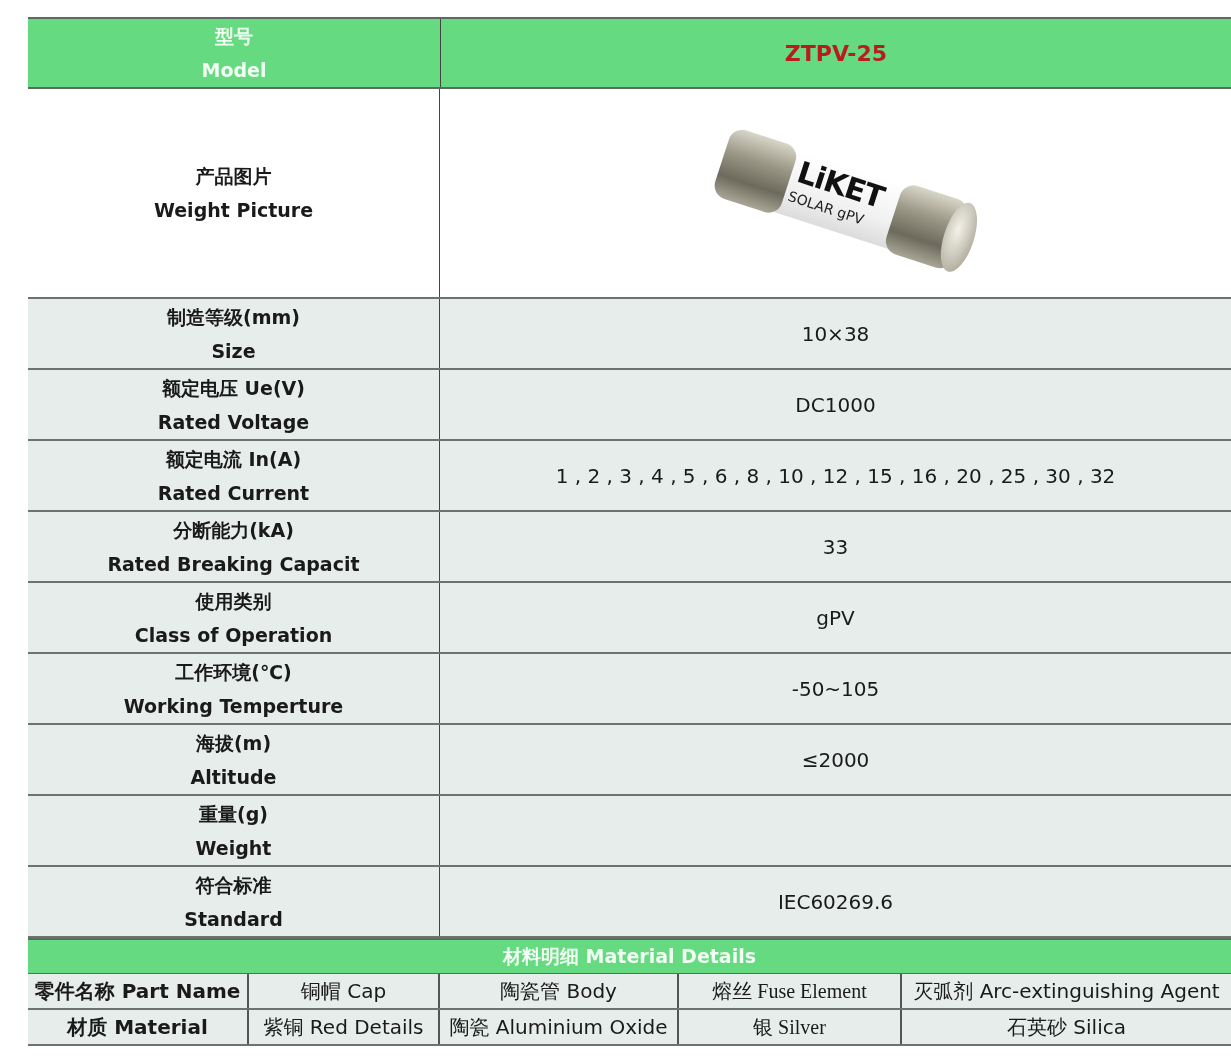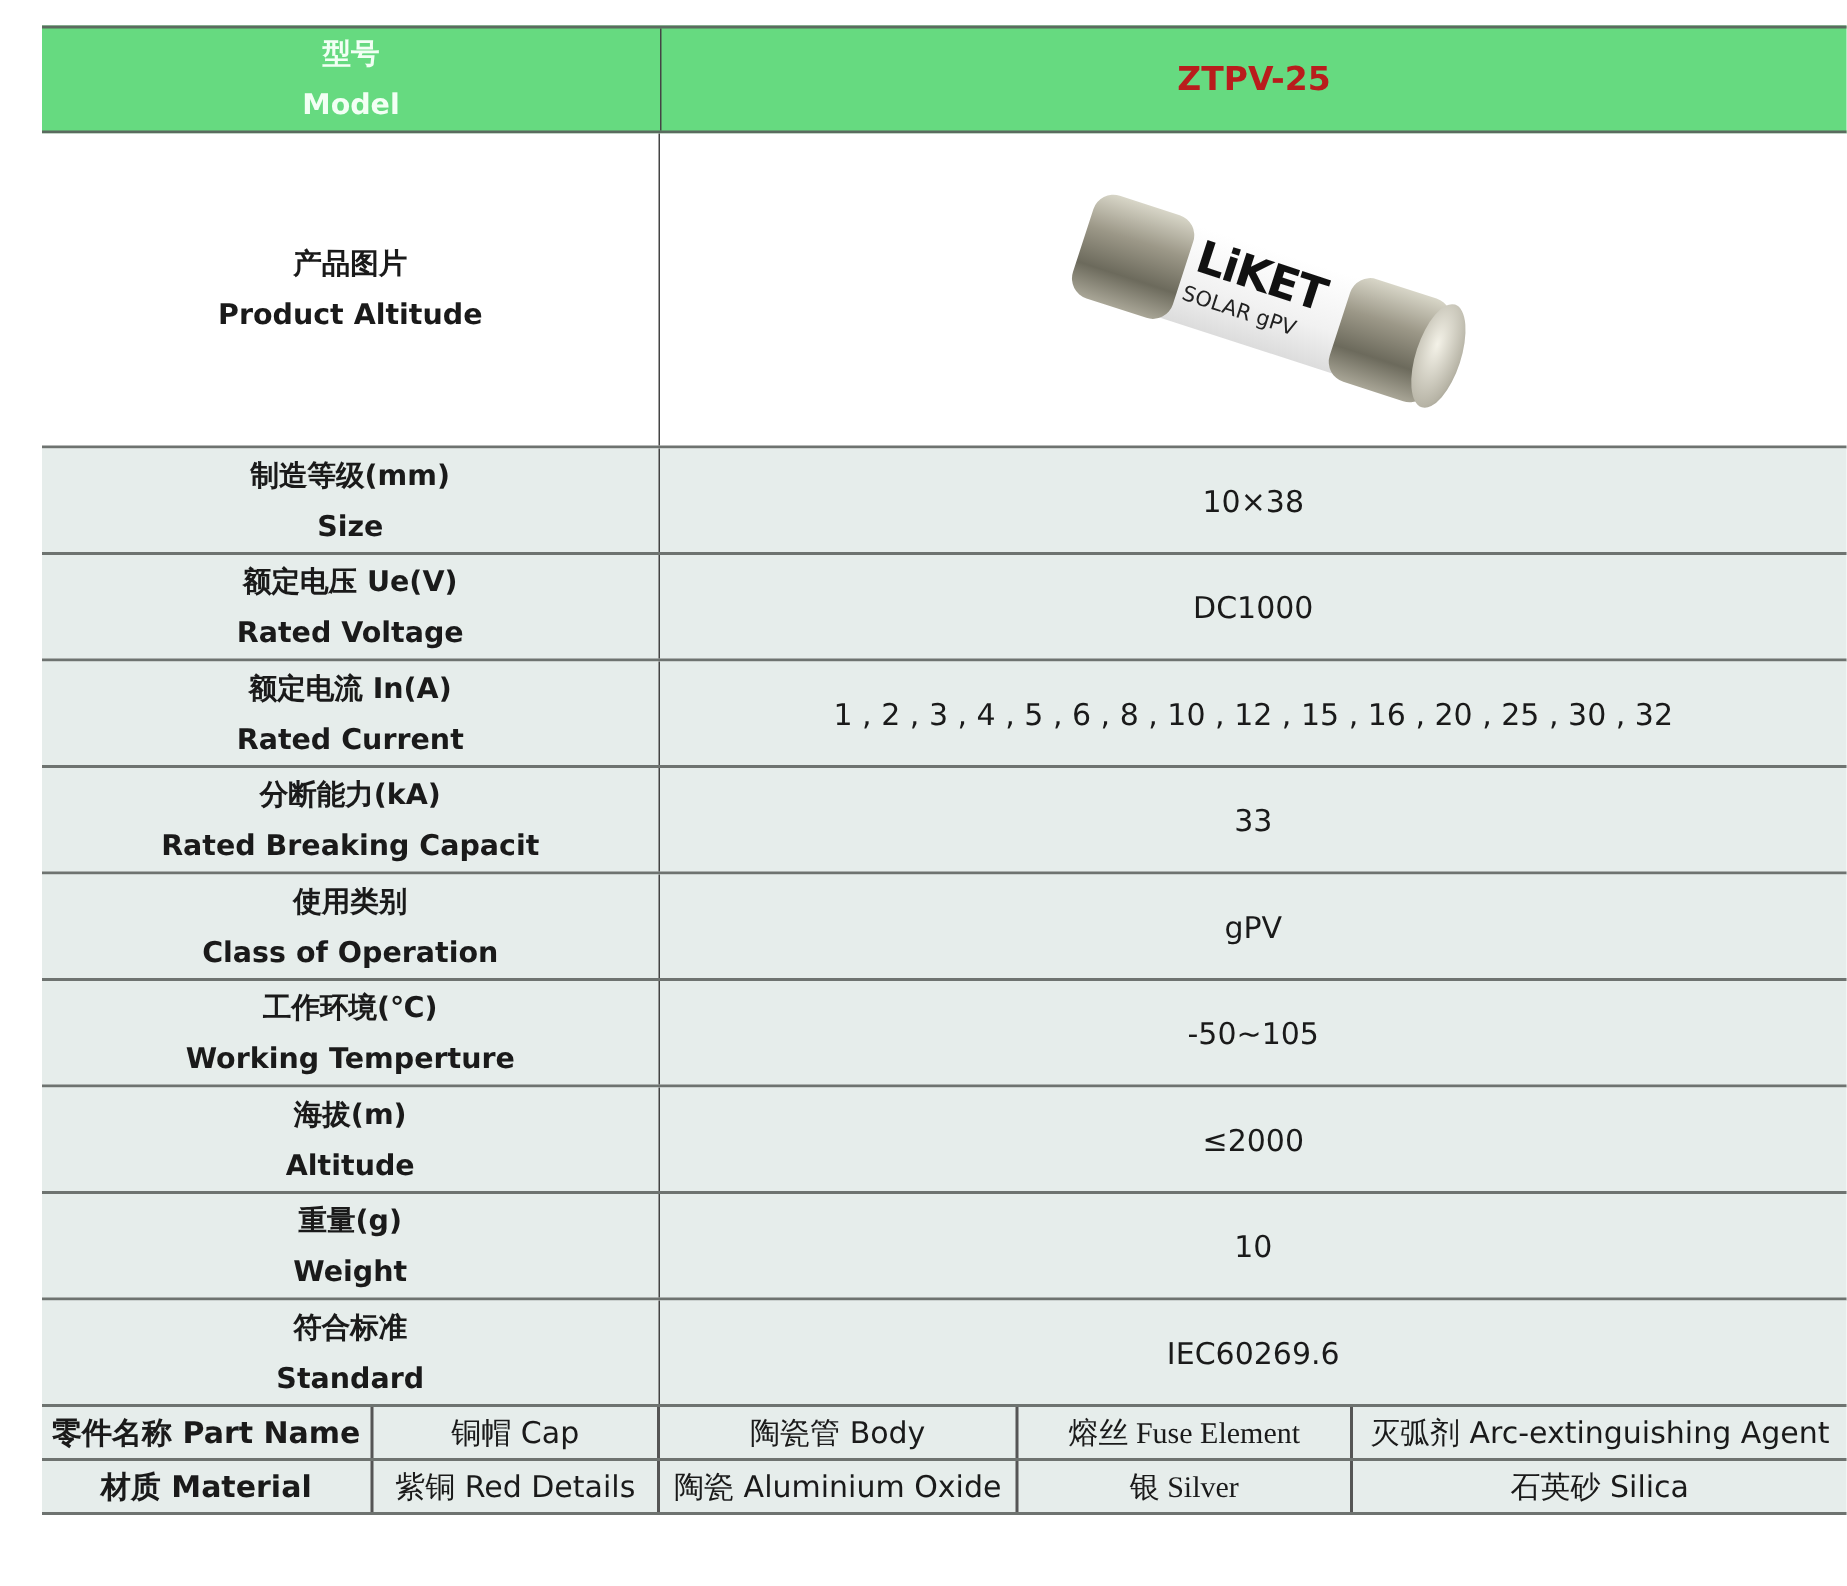--- a/index.html
+++ b/index.html
@@ -49,21 +49,21 @@
     <div class="lab">
       <span>型号</span>
       <span>Model</span>
     </div>
     <div class="val">ZTPV-25</div>
   </div>
 
   <div class="row pic">
     <div class="lab">
       <span>产品图片</span>
-      <span>Product Altitude</span>
+      <span>Weight Picture</span>
     </div>
     <div class="val">
       <div class="pic-box">
         <div class="fuse">
           <div class="body-tube">
             <span class="logo">LiKET</span>
             <span class="logo-sub">SOLAR gPV</span>
           </div>
           <div class="cap l"></div>
           <div class="cap r">
@@ -128,31 +128,31 @@
       <span>Altitude</span>
     </div>
     <div class="val">≤2000</div>
   </div>
 
   <div class="row spec">
     <div class="lab">
       <span>重量(g)</span>
       <span>Weight</span>
     </div>
-    <div class="val">10</div>
   </div>
 
   <div class="row spec">
     <div class="lab">
       <span>符合标准</span>
       <span>Standard</span>
     </div>
     <div class="val">IEC60269.6</div>
   </div>
 
+  <div class="mat-hdr">材料明细 Material Details</div>
 
   <div class="mrow">
     <div class="c c0 h">零件名称 Part Name</div>
     <div class="c c1">铜帽 Cap</div>
     <div class="c c2">陶瓷管 Body</div>
     <div class="c c3">熔丝 Fuse Element</div>
     <div class="c c4">灭弧剂 Arc-extinguishing Agent</div>
   </div>
 
   <div class="mrow">

